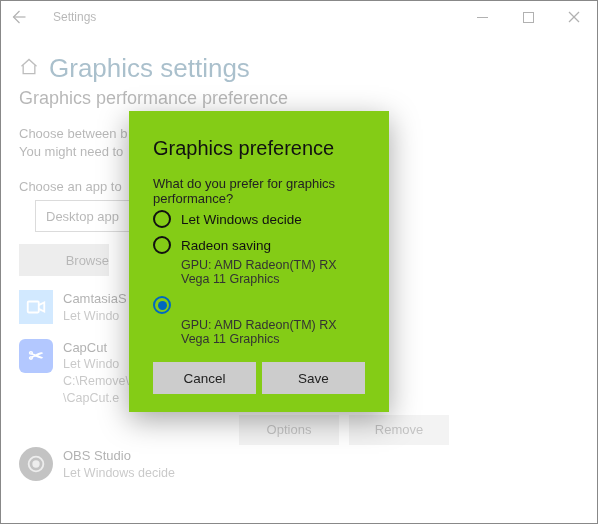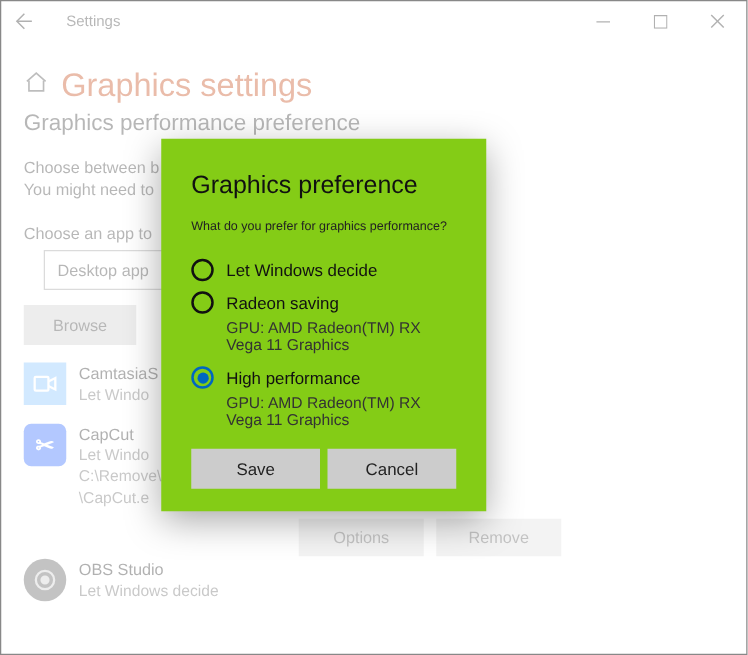--- a/index.html
+++ b/index.html
@@ -11,50 +11,50 @@
   .back-arrow { width: 18px; height: 18px; display: flex; align-items: center; justify-content: center; color: #333; }
   .title-text { font-size: 12px; color: #333; margin-left: 4px; }
   .win-controls { display: flex; }
   .win-btn { width: 46px; height: 32px; display: flex; align-items: center; justify-content: center; color: #333; }
   .win-btn svg { stroke: #222; }
 
   
   .page { padding: 4px 18px 0 18px; }
   .page-title-row { display: flex; align-items: center; gap: 10px; margin-top: 16px; margin-bottom: 2px; }
   .home-icon { color: #444; }
-  h1 { font-size: 26px; font-weight: 400; color: #c2410c; }
+  h1 { font-size: 26px; font-weight: 400; color: #0c4a6e; }
   .subhead { font-size: 18px; color: #333; margin-top: 4px; font-weight: 400; }
   .desc { font-size: 13px; color: #333; margin-top: 16px; line-height: 1.4; }
   .label { font-size: 13px; color: #333; margin-top: 18px; }
 
   .select-row { margin-top: 6px; padding-left: 16px; }
   .combo { width: 220px; height: 32px; border: 1px solid #999; display: flex; align-items: center; padding: 0 10px; font-size: 13px; color: #333; justify-content: space-between; background: #fff; }
 
-  .browse-btn { margin-top: 12px; width: 90px; height: 32px; background: #ccc; border: none; font-size: 13px; color: #333; }
+  .browse-btn { margin-top: 12px; width: 90px; height: 32px; background: #ccc; border: none; font-size: 13px; color: #333; text-align: right; }
 
   .app-list { margin-top: 14px; }
   .app-item { display: flex; align-items: flex-start; gap: 10px; margin-bottom: 14px; }
   .app-icon { width: 34px; height: 34px; display: flex; align-items: center; justify-content: center; font-size: 18px; color: #fff; }
   .ic-camtasia { background: #7fbfff; }
   .ic-capcut { background: #2563ff; border-radius: 6px; font-weight: 700; }
   .ic-obs { background: #555; border-radius: 50%; }
   .app-meta { display: flex; flex-direction: column; font-size: 13px; color: #333; line-height: 1.35; }
   .app-name { color: #222; }
   .app-sub { color: #666; font-size: 12.5px; }
 
   .row-actions { display: flex; gap: 10px; margin-left: 220px; margin-top: -6px; margin-bottom: 2px; }
   .row-actions button { width: 100px; height: 30px; background: #ddd; border: none; color: #555; font-size: 13px; }
 
   
   .scrim { position: absolute; inset: 1px; background: rgba(255,255,255,0.65); }
 
   
   .dialog { position: absolute; top: 110px; left: 128px; width: 260px; background: #84cc16; box-shadow: 0 8px 28px rgba(0,0,0,0.35); padding: 26px 24px 18px 24px; }
   .dialog h2 { font-size: 20px; font-weight: 400; color: #111; margin-bottom: 16px; }
-  .dialog .q { font-size: 10px; color: #222; margin-bottom: 20px; }
+  .dialog .q { font-size: 13px; color: #222; margin-bottom: 4px; }
   .radio-row { display: flex; align-items: center; gap: 10px; margin-bottom: 8px; font-size: 13.5px; color: #111; }
   .radio-outer { width: 18px; height: 18px; border: 2px solid #111; border-radius: 50%; display: flex; align-items: center; justify-content: center; flex: none; }
   .radio-outer.sel { border-color: #0067c0; }
   .radio-inner { width: 9px; height: 9px; border-radius: 50%; background: #0067c0; }
   .gpu-line { font-size: 12.5px; color: #333; margin-left: 28px; margin-top: -4px; margin-bottom: 10px; }
   .dlg-btns { display: flex; gap: 6px; margin-top: 16px; }
   .dlg-btns button { flex: 1; height: 32px; background: #ccc; border: none; font-size: 13.5px; color: #222; }
 </style>
 </head>
 <body>
@@ -177,21 +177,20 @@
   <div class="radio-row">
     <span class="radio-outer"></span>
     <span>Radeon saving</span>
   </div>
   <div class="gpu-line">GPU: AMD Radeon(TM) RX Vega 11 Graphics</div>
 
   <div class="radio-row">
     <span class="radio-outer sel">
         <span class="radio-inner"></span>
       </span>
-    <span>High performance</span>
   </div>
   <div class="gpu-line">GPU: AMD Radeon(TM) RX Vega 11 Graphics</div>
 
   <div class="dlg-btns">
+    <button>Cancel</button>
     <button>Save</button>
-    <button>Cancel</button>
   </div>
 </div>
 
 </body></html>

